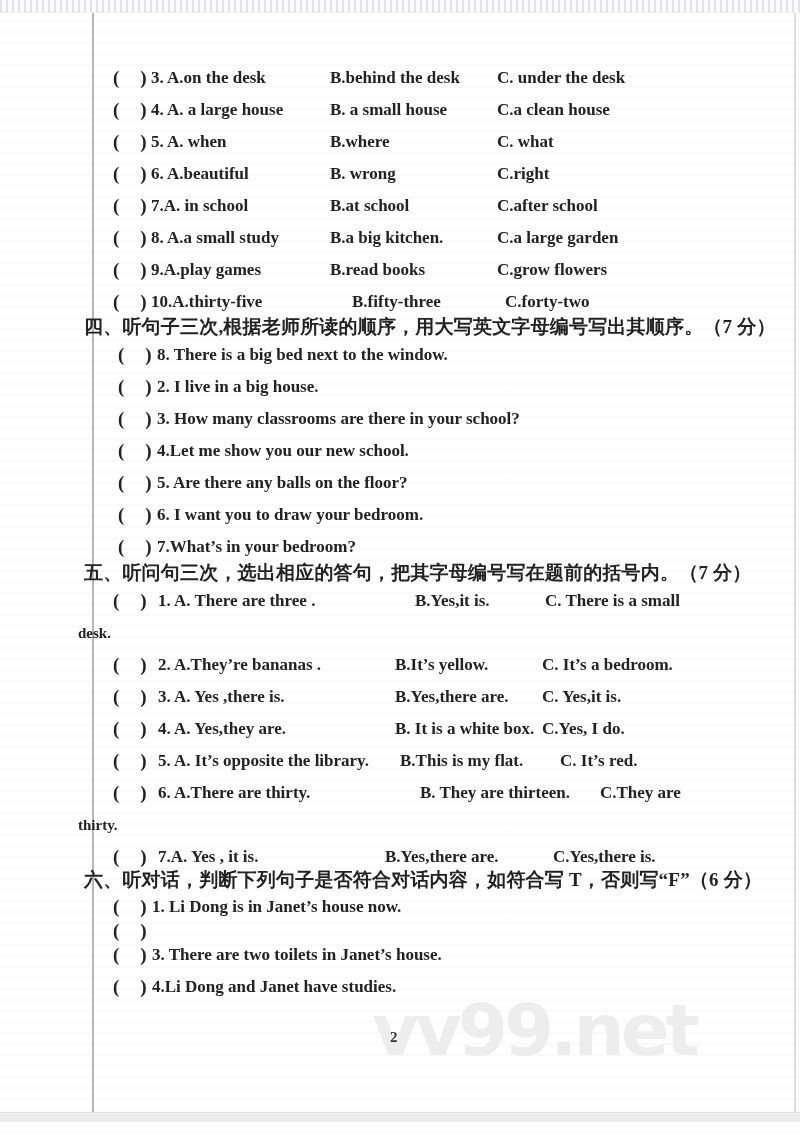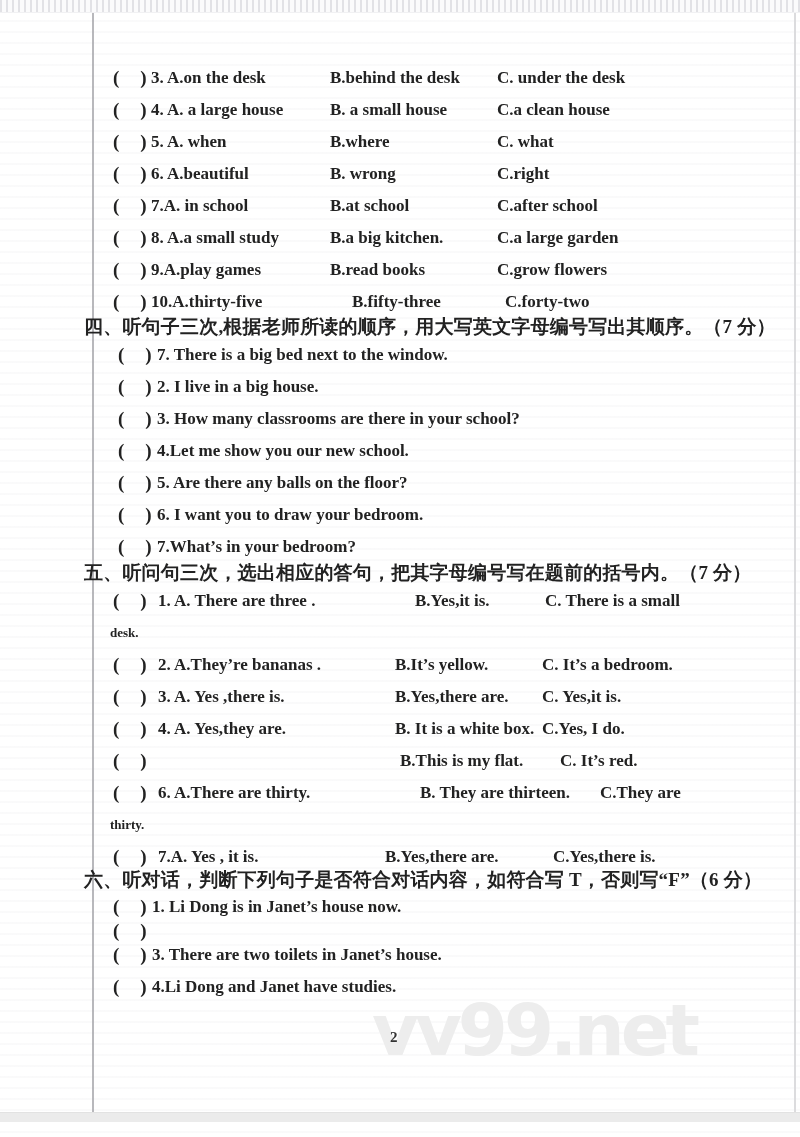--- a/index.html
+++ b/index.html
@@ -36,21 +36,21 @@
   #s5 { top:561px; }
   #s6 { top:867px; }
 
   .sec-title {
     font-size:19px; line-height:24px; height:24px; margin-left:6px;
     white-space:nowrap; letter-spacing:.2px;
   }
   #s6 .sec-title { height:26px; line-height:26px; }
 
   .opt-row, .item-row { position:relative; height:32px; line-height:32px; font-size:17px; }
-  .cont-line { position:relative; height:32px; line-height:32px; font-size:13px;margin-left:32px; }
+  .cont-line { position:relative; height:32px; line-height:32px; font-size:15px; }
 
   .bracket { position:absolute; left:35px; top:0; font-size:19px; }
   .bracket .bc { margin-left:21px; }
   .cell, .item-text { position:absolute; top:0; white-space:nowrap; }
   .cell-a { left:73px; }
   #s5-rows .cell-a { left:80px; }
   #s4-items .bracket { left:40px; }
   #s4-items .item-text { left:79px; }
   #s6-items .bracket { left:35px; }
   #s6-items .item-text { left:74px; }
@@ -126,21 +126,21 @@
         <span class="cell" style="left: 274px;">B.fifty-three</span>
         <span class="cell" style="left: 427px;">C.forty-two</span>
       </div>
     </div>
 
   <div id="s4" class="block">
     <div class="sec-title">四、听句子三次,根据老师所读的顺序，用大写英文字母编号写出其顺序。（7 分）</div>
     <div id="s4-items">
         <div class="item-row">
           <span class="bracket"><span>(</span><span class="bc">)</span></span>
-          <span class="item-text">7. There is a big bed next to the window.</span>
+          <span class="item-text">8. There is a big bed next to the window.</span>
         </div>
         <div class="item-row">
           <span class="bracket"><span>(</span><span class="bc">)</span></span>
           <span class="item-text">2. I live in a big house.</span>
         </div>
         <div class="item-row">
           <span class="bracket"><span>(</span><span class="bc">)</span></span>
           <span class="item-text">3. How many classrooms are there in your school?</span>
         </div>
         <div class="item-row">
@@ -185,20 +185,21 @@
           <span class="cell" style="left: 464px;">C. Yes,it is.</span>
         </div>
         <div class="opt-row">
           <span class="bracket"><span>(</span><span class="bc">)</span></span>
           <span class="cell cell-a">4. A. Yes,they are.</span>
           <span class="cell" style="left: 317px;">B. It is a white box.</span>
           <span class="cell" style="left: 464px;">C.Yes, I do.</span>
         </div>
         <div class="opt-row">
           <span class="bracket"><span>(</span><span class="bc">)</span></span>
+          <span class="cell cell-a">5. A. It’s opposite the library.</span>
           <span class="cell" style="left: 322px;">B.This is my flat.</span>
           <span class="cell" style="left: 482px;">C. It’s red.</span>
         </div>
         <div class="opt-row">
           <span class="bracket"><span>(</span><span class="bc">)</span></span>
           <span class="cell cell-a">6. A.There are thirty.</span>
           <span class="cell" style="left: 342px;">B. They are thirteen.</span>
           <span class="cell" style="left: 522px;">C.They are</span>
         </div>
         <div class="cont-line">thirty.</div>

